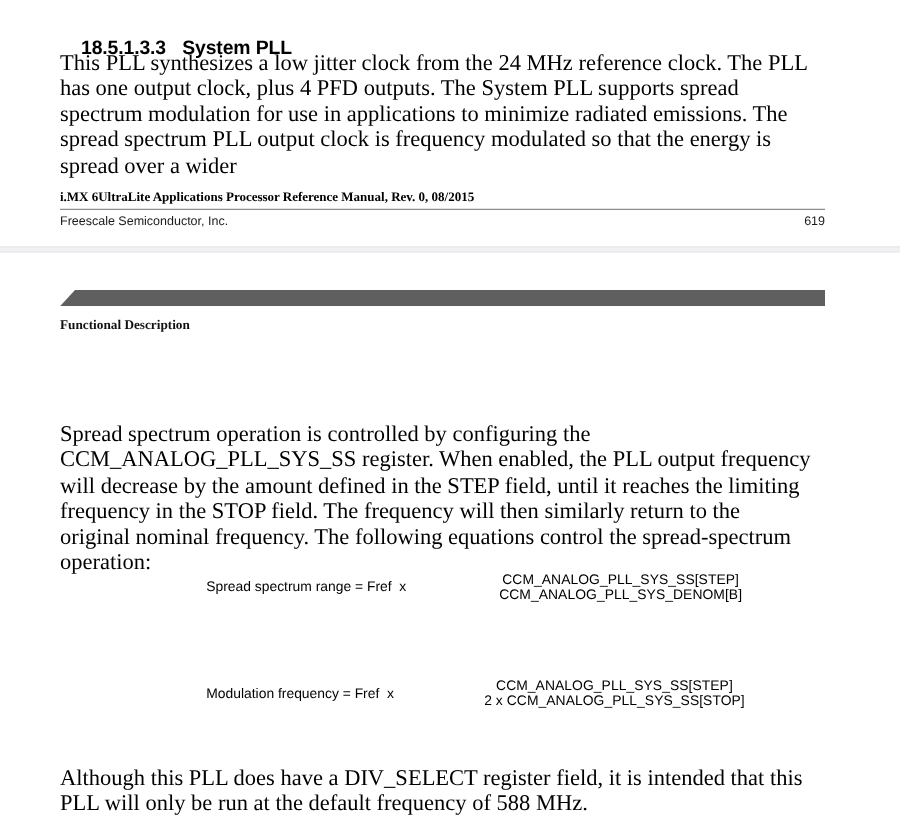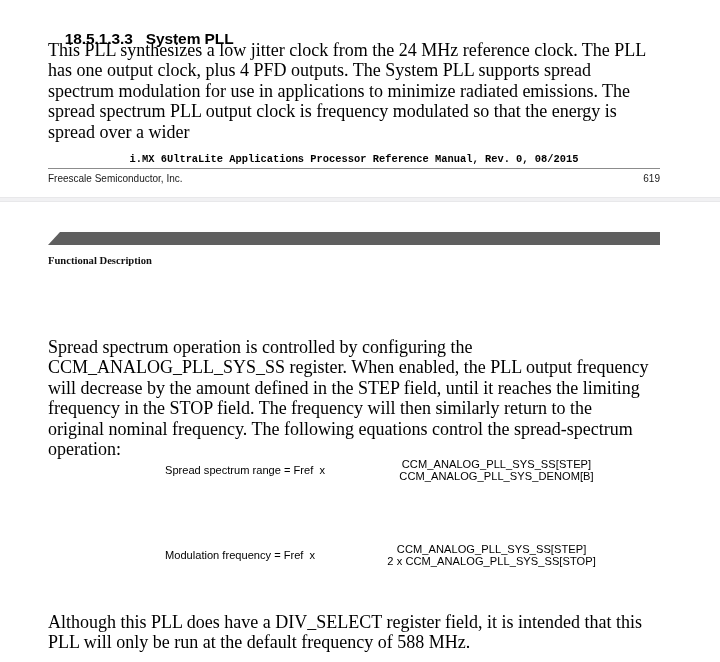--- a/index.html
+++ b/index.html
@@ -52,24 +52,23 @@
 
   #para-intro { top: 40px; }
 
   
   .footer {
     position: absolute;
     left: 48px;
     width: 612px;
   }
   .footer-title {
-    font-family: Liberation Mono, monospace;
+    font-family: Liberation Serif, serif;
     font-weight: bold;
     font-size: 10.4px;
-    text-align: center;
     white-space: nowrap;
   }
   .footer-rule {
     border-top: 1px solid #8c8c8c;
     margin-top: 3px;
     width: 612px;
     height: 0;
   }
   .footer-line {
     position: relative;

